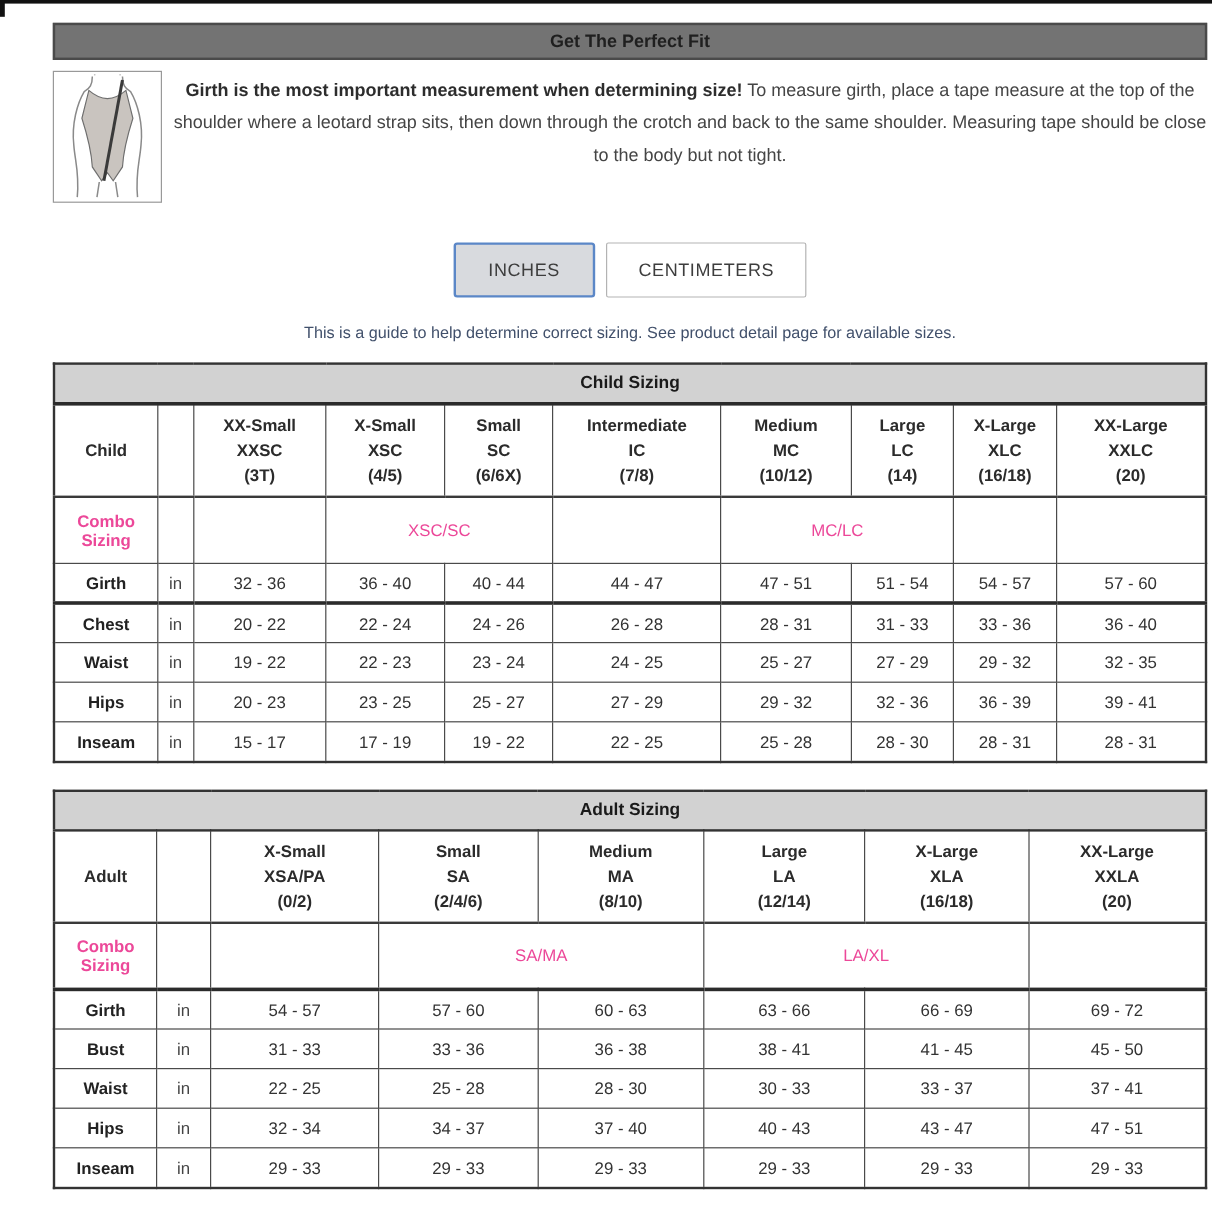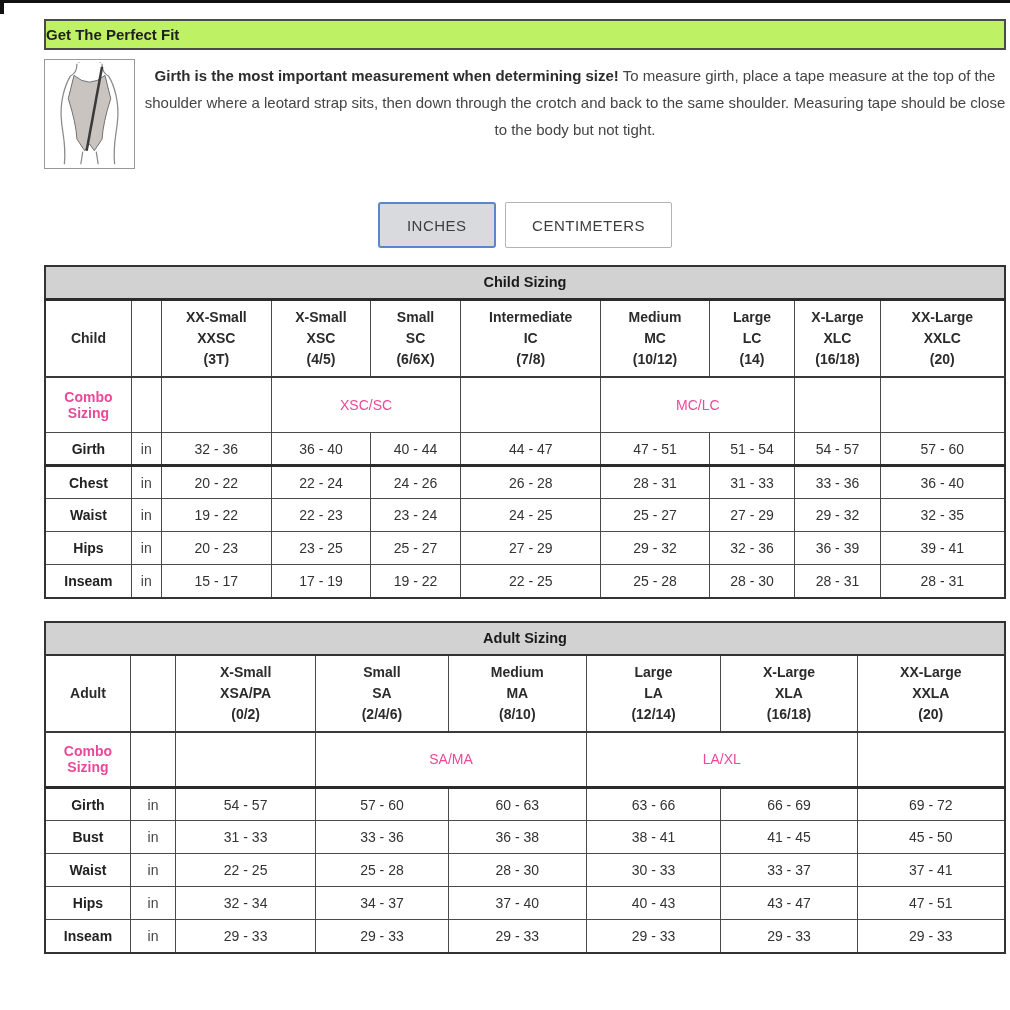--- a/index.html
+++ b/index.html
@@ -5,22 +5,22 @@
   * { box-sizing: border-box; margin: 0; padding: 0; }
   html, body { background: #ffffff; font-family: "Liberation Sans", "DejaVu Sans", sans-serif; }
   body { width: 1010px; min-height: 1010px; position: relative; }
 
   .top-edge-line { position: absolute; top: 0; left: 0; width: 100%; height: 3px; background: #111; }
   .left-edge-mark { position: absolute; top: 0; left: 0; width: 4px; height: 14px; background: #111; }
 
   .page { padding: 19px 4px 6px 44px; }
 
   .title-bar {
-    background: #bef264; border: 2px solid #4a4a4a;
-    text-align: left; font-weight: bold; font-size: 15px; color: #1f1f1f;
+    background: #737373; border: 2px solid #4a4a4a;
+    text-align: center; font-weight: bold; font-size: 15px; color: #1f1f1f;
     line-height: 27px; height: 31px;
   }
 
   .intro-row { display: flex; margin-top: 9px; align-items: flex-start; }
   .figure-box {
     width: 91px; height: 110px; border: 1px solid #999; background: #fff;
     flex: 0 0 auto; display: flex; align-items: center; justify-content: center;
   }
   .intro-col { flex: 1 1 auto; padding: 3px 0 0 9px; text-align: center; }
   .intro-text { font-size: 15px; line-height: 27px; color: #454545; }
@@ -93,20 +93,21 @@
     <div class="intro-col">
       <p class="intro-text"><b>Girth is the most important measurement when determining size!</b><span> To measure girth, place a tape measure at the top of the shoulder where a leotard strap sits, then down through the crotch and back to the same shoulder. Measuring tape should be close to the body but not tight.</span></p>
     </div>
   </div>
 
   <div class="toggle-row">
     <button class="btn btn-selected">INCHES</button>
     <button class="btn btn-plain">CENTIMETERS</button>
   </div>
 
+  <p class="note-line">This is a guide to help determine correct sizing. See product detail page for available sizes.</p>
 
   <table class="size-table table-child">
     <colgroup>
       <col style="width:9.0%">
         <col style="width:3.1%">
         <col style="width:11.5%">
         <col style="width:10.3%">
       <col style="width:9.4%">
         <col style="width:14.6%">
         <col style="width:11.3%">

